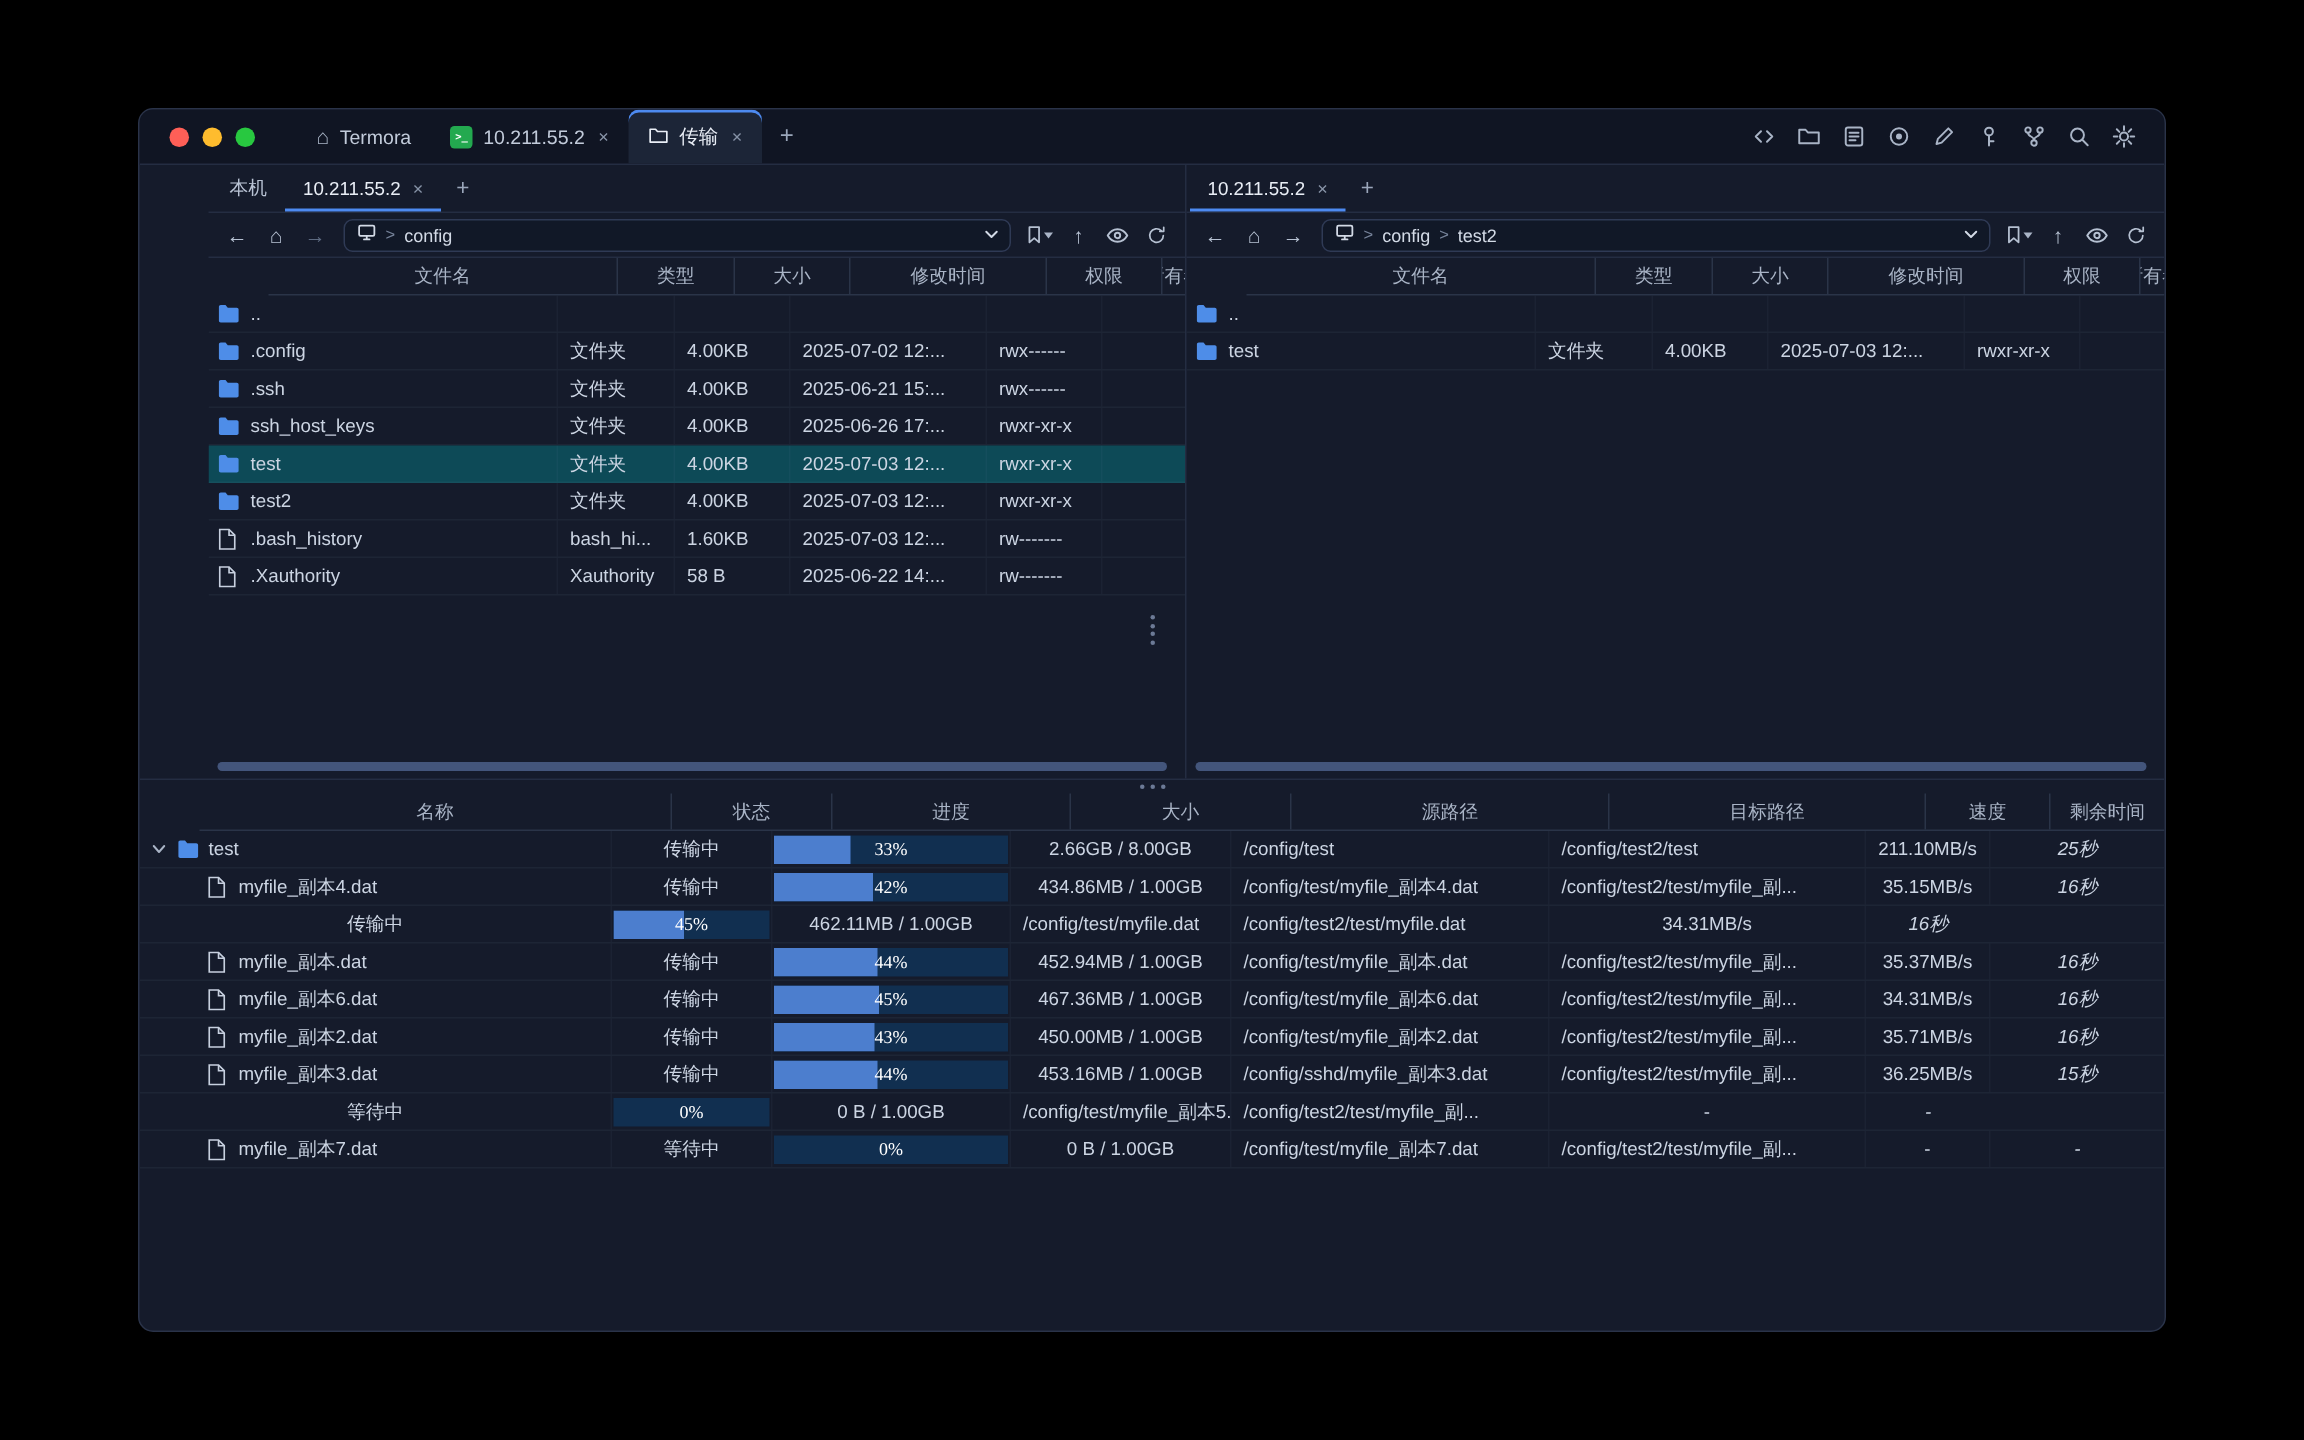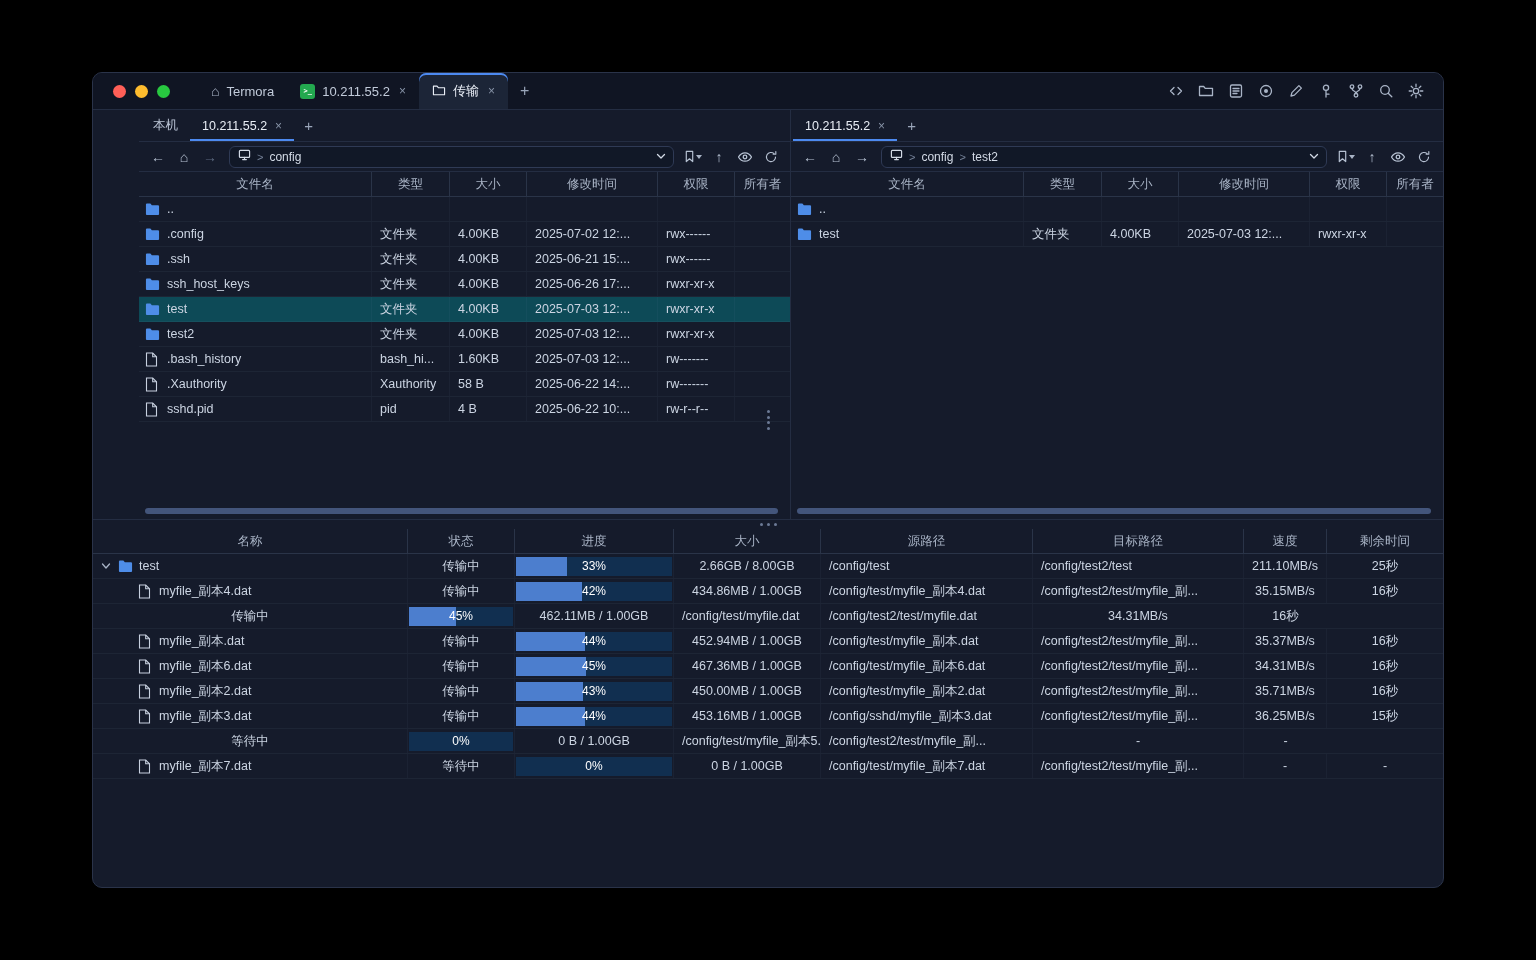--- a/index.html
+++ b/index.html
@@ -41,28 +41,28 @@
   .navbtn.dim{color:#5d6a80}
   .pathbox{flex:1;height:22px;border:1px solid #2f3a55;border-radius:6px;background:#111827;
     display:flex;align-items:center;gap:6px;padding:0 7px 0 8px;font-size:12px;color:#d3dae6;margin:0 4px;}
   .pathbox .sep{color:#76839a;font-size:11px;}
   .pathbox .grow{flex:1}
   .caret{width:0;height:0;border-left:3.5px solid transparent;border-right:3.5px solid transparent;
     border-top:4px solid #a9b4c6;margin-left:1px;}
   
   .fgrid{display:grid;grid-template-columns:233px 78px 77px 131px 77px 1fr;}
   .xgrid{display:grid;grid-template-columns:315px 107px 159px 147px 212px 211px 83px 1fr;}
-  .thead{height:25px;flex:0 0 25px;font-size:12.5px;color:#a9b4c6;border-bottom:1px solid #2a3448;}
+  .thead{height:25px;flex:0 0 25px;font-size:12.5px;color:#a9b4c6;border-bottom:1px solid #2a3448;margin-left:40px;}
   .thead .hc{display:flex;align-items:center;justify-content:center;border-right:1px solid #2a3448;overflow:hidden;white-space:nowrap;}
   .thead .hc:last-child{border-right:none;}
   .tbody{flex:1;overflow:hidden;}
   .trow{height:25px;font-size:12.5px;color:#ccd5e3;border-bottom:1px solid rgba(148,163,198,.07);}
   .trow .bc{display:flex;align-items:center;padding:0 8px;border-right:1px solid rgba(148,163,198,.055);
     overflow:hidden;white-space:nowrap;}
-  .trow .bc:last-child{border-right:none;}
+  .trow .bc:last-child{border-right:none;font-style:italic;}
   .trow.selected{background:#0d4a57;}
   .c-name{gap:6px;padding-left:6px !important;}
   .ficon{width:16px;height:16px;flex:0 0 16px;position:relative;}
   .ficon svg{display:none;position:absolute;left:0;top:1px;}
   .ficon.folder svg.i-folder{display:block;}
   .ficon.file svg.i-file{display:block;}
   
   .vdots{position:absolute;left:calc(50% - 2px);top:300px;width:4px;height:20px;
     display:flex;flex-direction:column;justify-content:space-between;align-items:center;}
   .vdots i,.hdots i{width:3px;height:3px;border-radius:50%;background:#6c7archive;background:#6c7a96;display:block;}
@@ -71,21 +71,21 @@
   
   .transfers{flex:1;display:flex;flex-direction:column;}
   .c-xname{gap:5px;padding-left:calc(6px + var(--indent,0px)) !important;}
   .chev{width:14px;height:14px;flex:0 0 14px;display:flex;align-items:center;justify-content:center;color:#a9b4c6;}
   .chev.nochev{visibility:hidden;}
   .c-center{justify-content:center;}
   .c-prog{padding:0 1px !important;}
   .ptrack{position:relative;height:19px;width:100%;background:#112f50;overflow:hidden;}
   .pfill{position:absolute;left:0;top:0;bottom:0;background:#4c7ece;}
   .plabel{position:absolute;inset:0;display:flex;align-items:center;justify-content:center;
-    font-size:12px;color:#fff;}
+    font-size:12px;color:#fff;font-family:Liberation Serif, serif;}
   .hscroll{position:absolute;left:6px;right:12px;bottom:5px;height:6px;border-radius:3px;background:#43557b;}
 </style>
 </head>
 <body>
 
 <div class="window">
 
   <div class="titlebar">
     <div class="traffic">
       <span class="tl red"></span>
@@ -341,36 +341,20 @@
                 </svg>
               </span>
               <span>.Xauthority</span>
             </div>
             <div class="bc">Xauthority</div>
             <div class="bc">58 B</div>
             <div class="bc">2025-06-22 14:...</div>
             <div class="bc">rw-------</div>
             <div class="bc"></div>
           </div>
-          <div class="trow fgrid">
-            <div class="bc c-name">
-              <span class="ficon file">
-                <svg class="i-file" width="13" height="15" viewBox="0 0 13 15">
-                  <path d="M1.5 1h6.2L11.5 4.8V14h-10z" fill="none" stroke="#c7d0df" stroke-width="1.1"></path>
-                  <path d="M7.7 1v3.8h3.8" fill="none" stroke="#c7d0df" stroke-width="1.1"></path>
-                </svg>
-              </span>
-              <span>sshd.pid</span>
-            </div>
-            <div class="bc">pid</div>
-            <div class="bc">4 B</div>
-            <div class="bc">2025-06-22 10:...</div>
-            <div class="bc">rw-r--r--</div>
-            <div class="bc"></div>
-          </div>
         </div>
       <div class="hscroll"></div>
     </section>
 
     <section class="panel">
       <div class="ptabbar">
         <div class="ptab active">
           <span>10.211.55.2</span>
           <span class="close">×</span>
         </div>

